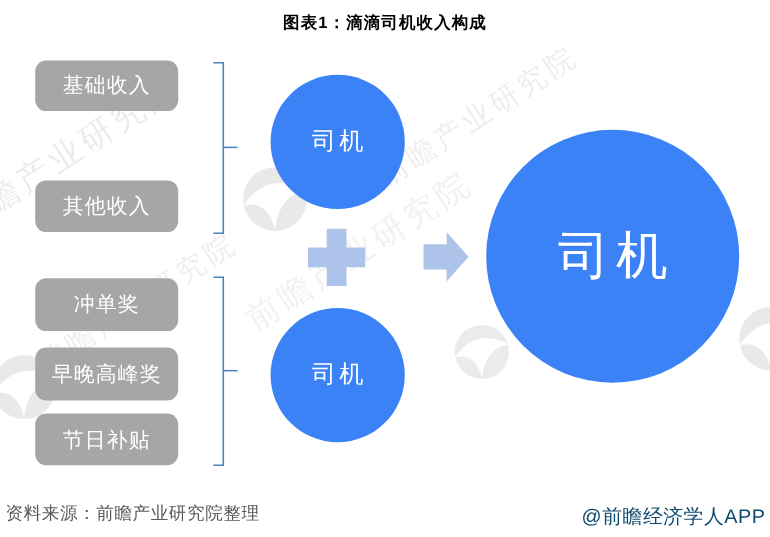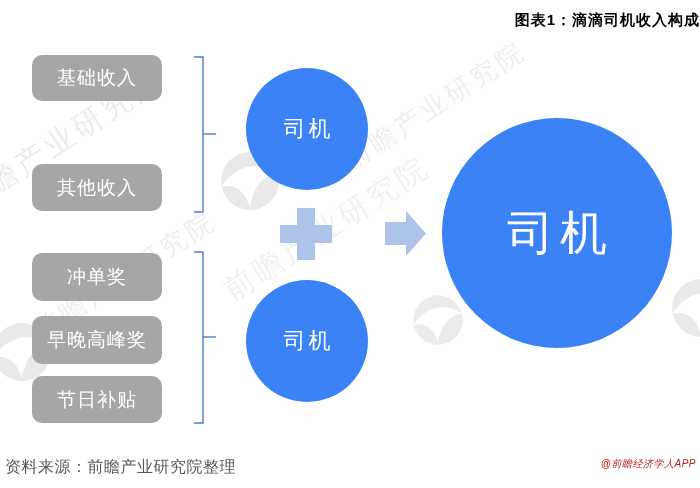--- a/index.html
+++ b/index.html
@@ -1,21 +1,21 @@
 <!DOCTYPE html>
 <html><head>
 <meta charset="utf-8">
 <style>
   html,body{margin:0;padding:0;background:#fff;}
   .stage{
     position:relative;width:700px;height:488px;background:#ffffff;
     overflow:hidden;font-family:"Liberation Sans",sans-serif;
   }
   .chart-title{
-    position:absolute;top:11px;left:0;width:100%;text-align:right;
+    position:absolute;top:11px;left:0;width:100%;text-align:center;
     font-size:15px;font-weight:700;color:#000;letter-spacing:1px;
   }
   .gray-box{
     position:absolute;left:32px;width:130px;height:46px;
     background:#a6a6a6;border-radius:10px;color:#fff;
     display:flex;align-items:center;justify-content:center;
     font-family:"DejaVu Serif","Liberation Serif",serif;
     font-size:19px;letter-spacing:1px;white-space:nowrap;
   }
   .box-basic{top:55px;}
@@ -33,21 +33,21 @@
   .circle-subsidy{left:246px;top:280px;}
   .circle-big{
     left:442px;top:118px;width:230px;height:230px;
     font-size:47px;line-height:1.68;letter-spacing:6px;text-indent:6px;
   }
   .connector-layer{position:absolute;left:0;top:0;pointer-events:none;}
   .footer-source{
     position:absolute;left:5px;top:457px;font-size:16px;color:#595959;letter-spacing:.5px;
   }
   .footer-credit{
-    position:absolute;right:4px;top:457px;font-size:10px;color:#b91c1c;letter-spacing:.5px;font-style:italic;
+    position:absolute;right:4px;top:457px;font-size:18px;color:#0c4a6e;letter-spacing:.5px;
   }
   .wm{
     position:absolute;color:#8f8f8f;opacity:.17;font-size:30px;letter-spacing:4px;
     transform:rotate(-33deg);white-space:nowrap;pointer-events:none;
     font-family:"Liberation Sans",sans-serif;
   }
   .wm-1{left:-58px;top:120px;}
   .wm-2{left:330px;top:88px;font-size:26px;opacity:.15;}
   .wm-3{left:20px;top:258px;font-size:26px;opacity:.15;}
   .wm-4{left:208px;top:208px;opacity:.12;}

